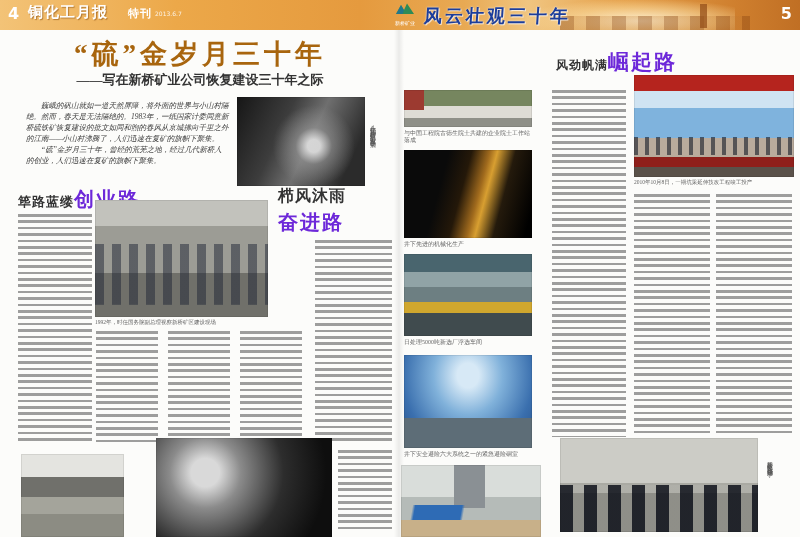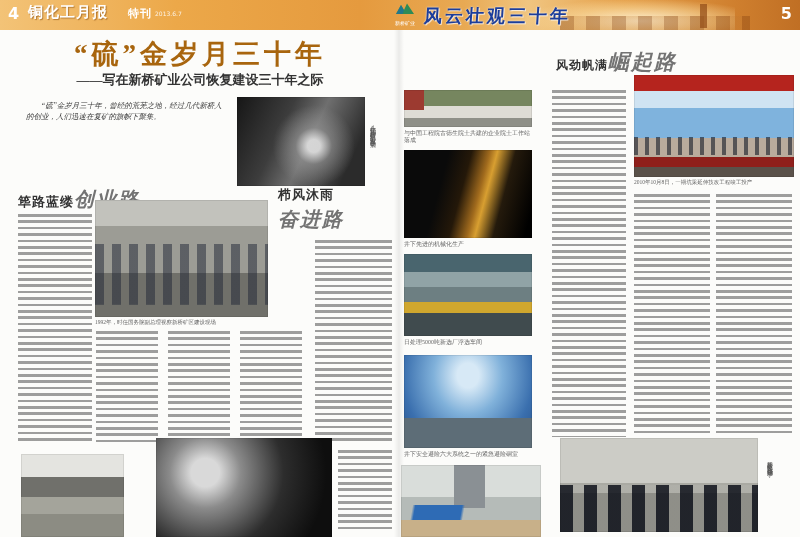--- a/index.html
+++ b/index.html
@@ -42,24 +42,24 @@
   #subheadline{left:24px;top:71px;width:352px;text-align:center;color:#333;font-weight:bold;font-size:13px;}
   #intro{left:26px;top:100px;width:203px;height:88px;font-style:italic;font-size:7.5px;line-height:11px;color:#3d3d3d;}
   #intro p{margin:0;text-indent:2em;}
 
   #ph-miners{left:237px;top:97px;width:128px;height:89px;
     background:radial-gradient(circle at 60% 55%,rgba(225,225,225,.9) 0 7%,rgba(165,165,165,.45) 20%,rgba(0,0,0,0) 45%),
     linear-gradient(115deg,#161616 0%,#3d3d3d 35%,#6f6f6f 55%,#2b2b2b 85%);}
   #cap-miners{left:369px;top:120px;height:68px;}
 
   .sec-heading .pre{color:#333;font-weight:bold;font-size:13px;letter-spacing:1px;}
-  .sec-heading .main{color:#737373;font-weight:bold;font-size:20px;letter-spacing:2px;font-style:italic;}
+  .sec-heading .main{color:#6d28d9;font-weight:bold;font-size:20px;letter-spacing:2px;}
   #sec1{left:18px;top:186px;white-space:nowrap;}
   #sec2{left:278px;top:186px;width:110px;}
-  #sec2 .pre{display:block;font-size:13px;}
+  #sec2 .pre{display:block;font-size:16px;}
   #sec2 .main{display:block;margin-top:2px;}
   #sec3{left:556px;top:48px;white-space:nowrap;}
   #sec3 .pre{font-size:12px;}
   #sec3 .main{font-size:21px;}
 
   #col-L1{left:18px;top:214px;width:74px;height:230px;}
   #ph-officials{left:95px;top:200px;width:173px;height:117px;
     background:
      repeating-linear-gradient(90deg,rgba(30,36,52,.5) 0 9px,rgba(0,0,0,0) 9px 17px) 0 78%/100% 52% no-repeat,
      linear-gradient(#c2c2bc 0 22%,#9c9c95 22% 62%,#70706a 62% 100%);}
@@ -136,20 +136,21 @@
     <div id="edition-title">风云壮观三十年</div>
     <div id="pageno-right">5</div>
   </div>
 
   <div id="fold"></div>
 
   <div id="subheadline" class="abs">——写在新桥矿业公司恢复建设三十年之际</div>
   <div id="headline" class="abs">“硫”金岁月三十年</div>
 
   <div id="intro" class="abs">
+    <p>巍峨的矾山就如一道天然屏障，将外面的世界与小山村隔绝。然而，春天是无法隔绝的。1983年，一纸国家计委同意新桥硫铁矿恢复建设的批文如同和煦的春风从京城拂向千里之外的江南——小山村沸腾了，人们迅速在复矿的旗帜下聚集。</p>
     <p>“硫”金岁月三十年，曾经的荒芜之地，经过几代新桥人的创业，人们迅速在复矿的旗帜下聚集。</p>
   </div>
 
   <div id="ph-miners" class="abs ph"></div>
   <div id="cap-miners" class="abs vcap">八十年代初新桥矿坑口矿工推车出矿场景</div>
 
   <div id="sec1" class="abs sec-heading">
     <span class="pre">筚路蓝缕</span><span class="main">创业路</span>
   </div>
 

